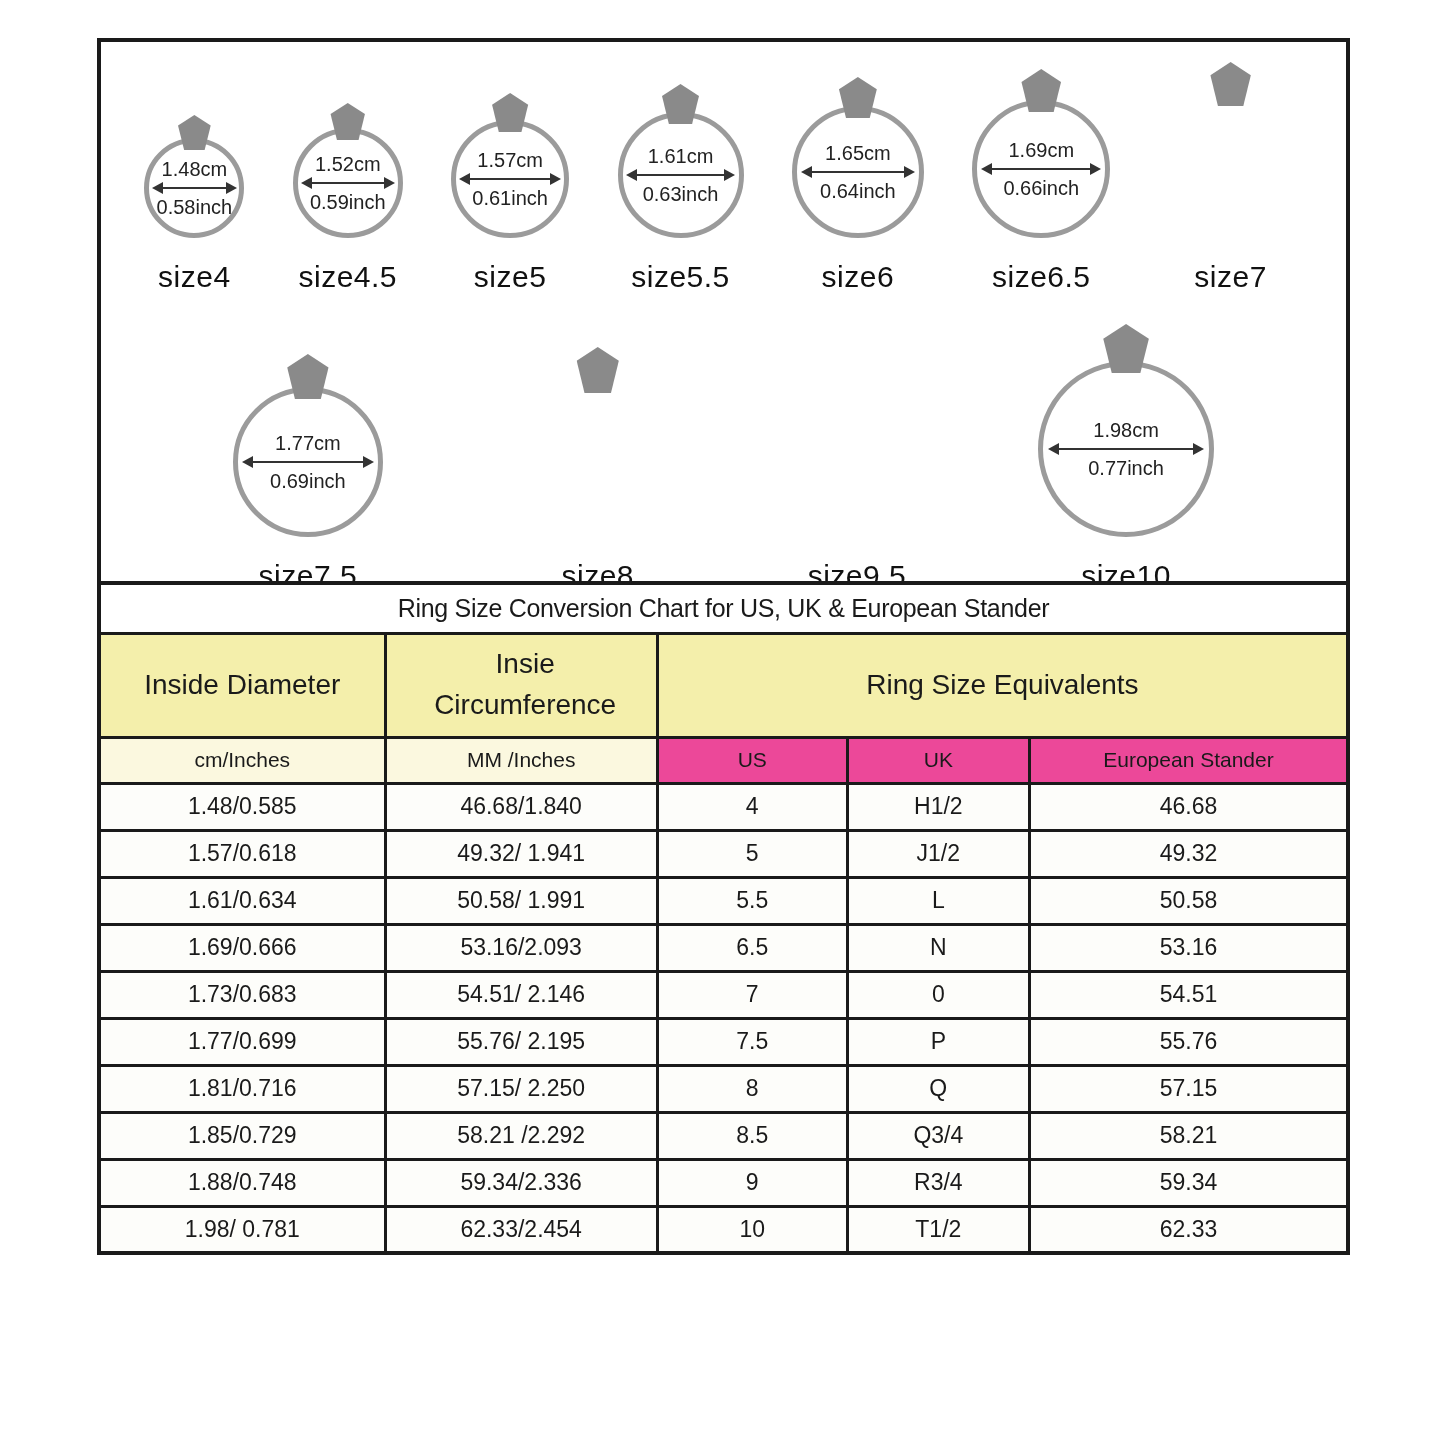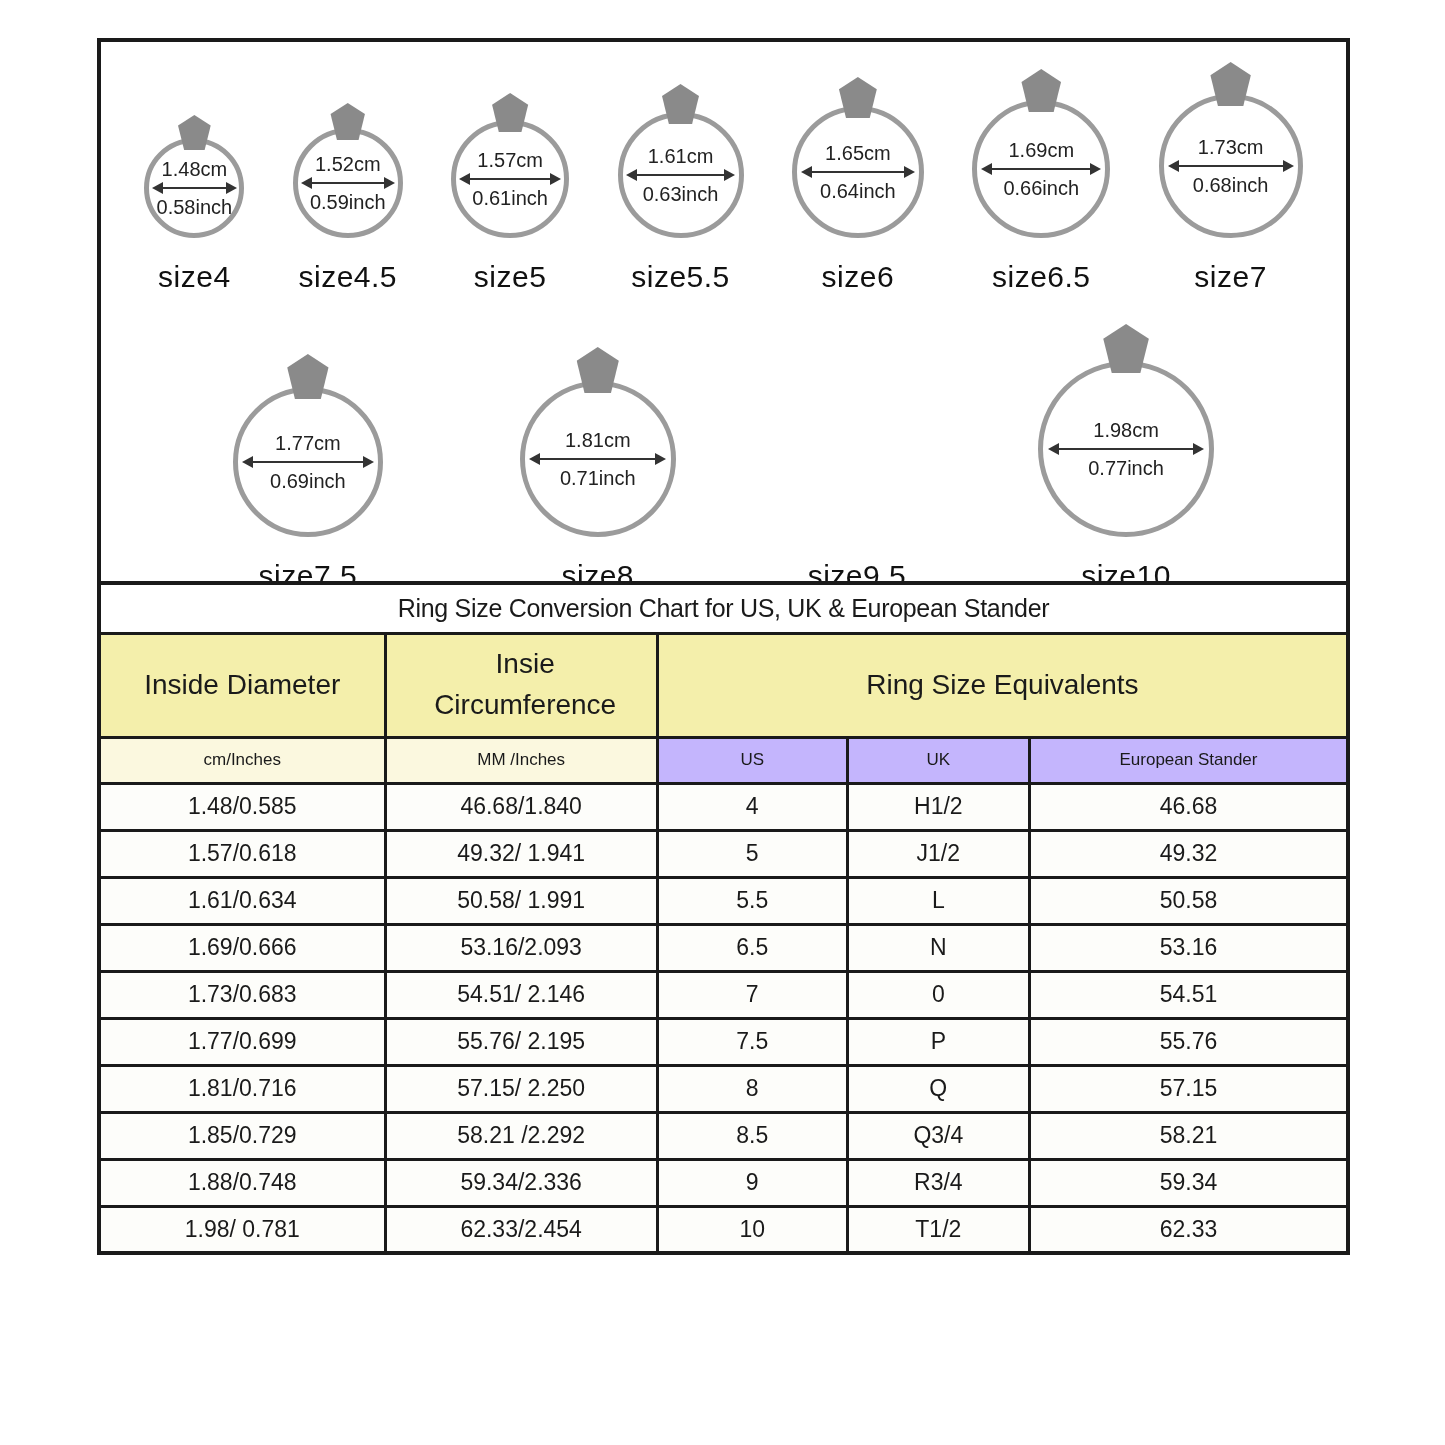--- a/index.html
+++ b/index.html
@@ -104,24 +104,24 @@
     font-size: 25px;
     letter-spacing: -0.3px;
   }
   tr.group-row th {
     height: 104px;
     background: #f4efab;
     font-size: 28px;
   }
   tr.sub-row th {
     height: 46px;
-    font-size: 17px;
+    font-size: 21px;
   }
   tr.sub-row th.light { background: #fbf8df; }
-  tr.sub-row th.deep  { background: #c4b5fd; margin-left: 32px; }
+  tr.sub-row th.deep  { background: #ec4899; margin-left: 32px; }
   .conv-table tbody td {
     height: 47px;
     background: #fdfdfa;
     font-size: 23px;
   }
   .pre-line { white-space: pre-line; line-height: 1.45; padding-left: 8px; }
 </style>
 </head>
 <body>
 
@@ -215,29 +215,20 @@
                 <span class="ah r"></span>
               </div>
               <div class="ring-inch">0.66inch</div>
             </div>
           </div>
           <div class="ring-label">size6.5</div>
         </div>
         <div class="ring-cell">
           <div class="ring-graphic" style="width:154px;height:176px">
             <div class="gem" style="width:47px;height:44px"></div>
-            <div class="circle" style="width:144px;height:144px">
-              <div class="ring-cm">1.73cm</div>
-              <div class="dia-arrow">
-                <span class="ah l"></span>
-                <span class="shaft"></span>
-                <span class="ah r"></span>
-              </div>
-              <div class="ring-inch">0.68inch</div>
-            </div>
           </div>
           <div class="ring-label">size7</div>
         </div>
       </div>
     <div class="ring-row row-1">
         <div class="ring-cell">
           <div class="ring-graphic" style="width:160px;height:183px">
             <div class="gem" style="width:48px;height:45px"></div>
             <div class="circle" style="width:150px;height:150px">
               <div class="ring-cm">1.77cm</div>
@@ -247,29 +238,20 @@
                 <span class="ah r"></span>
               </div>
               <div class="ring-inch">0.69inch</div>
             </div>
           </div>
           <div class="ring-label">size7.5</div>
         </div>
         <div class="ring-cell">
           <div class="ring-graphic" style="width:166px;height:190px">
             <div class="gem" style="width:49px;height:46px"></div>
-            <div class="circle" style="width:156px;height:156px">
-              <div class="ring-cm">1.81cm</div>
-              <div class="dia-arrow">
-                <span class="ah l"></span>
-                <span class="shaft"></span>
-                <span class="ah r"></span>
-              </div>
-              <div class="ring-inch">0.71inch</div>
-            </div>
           </div>
           <div class="ring-label">size8</div>
         </div>
         <div class="ring-cell">
           <div class="ring-label">size9.5</div>
         </div>
         <div class="ring-cell">
           <div class="ring-graphic" style="width:186px;height:213px">
             <div class="gem" style="width:53px;height:49px"></div>
             <div class="circle" style="width:176px;height:176px">

